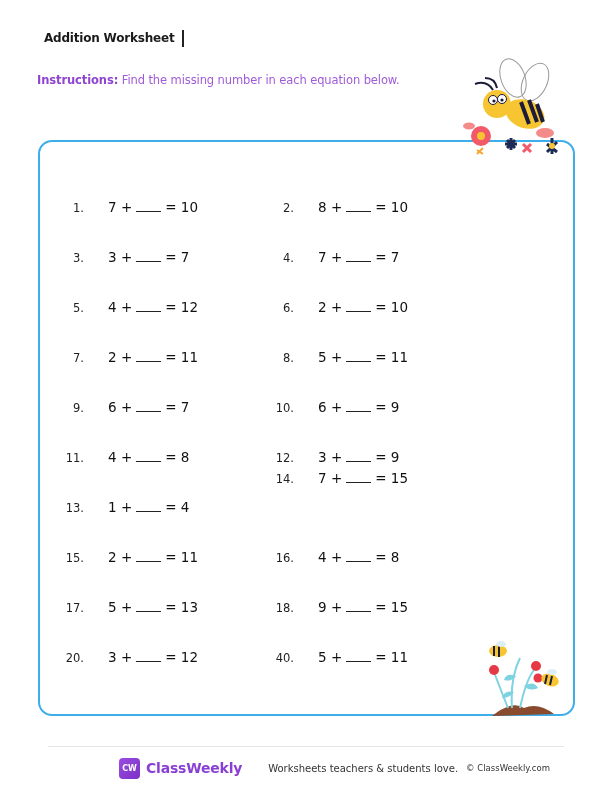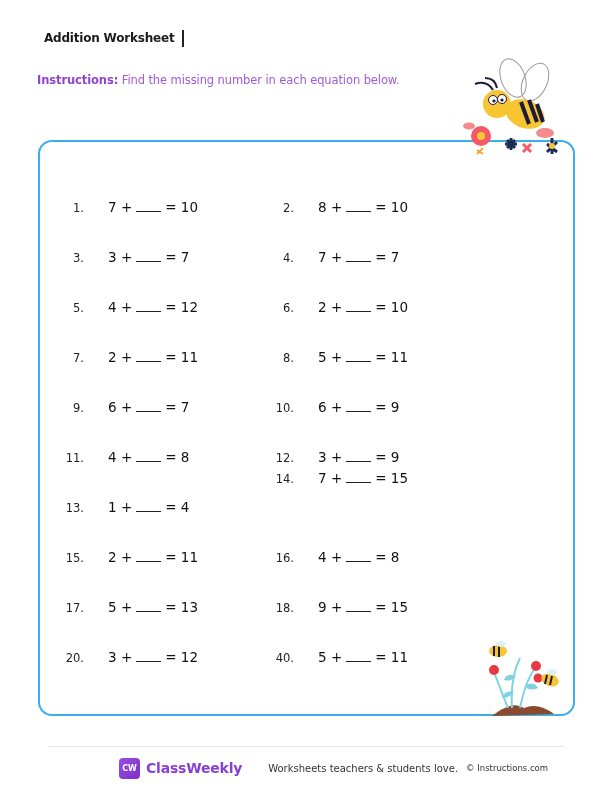--- a/index.html
+++ b/index.html
@@ -216,14 +216,14 @@
   <ellipse cx="72" cy="44" rx="9" ry="6" fill="#f7c531" transform="rotate(20 72 44)"></ellipse>
   <path d="M69 39 l-2 9 M74 40 l-2 9" stroke="#1c1c3a" stroke-width="2"></path>
   <ellipse cx="74" cy="36" rx="5" ry="3" fill="#ddeef5"></ellipse>
 </svg>
 
 <div class="footer-line"></div>
 <div class="footer">
   <span class="logo-badge">CW</span>
   <span class="logo-text">ClassWeekly</span>
   <span class="tagline">Worksheets teachers &amp; students love.</span>
-  <span class="copyright">© Instructions.com</span>
+  <span class="copyright">© ClassWeekly.com</span>
 </div>
 
 </body></html>

